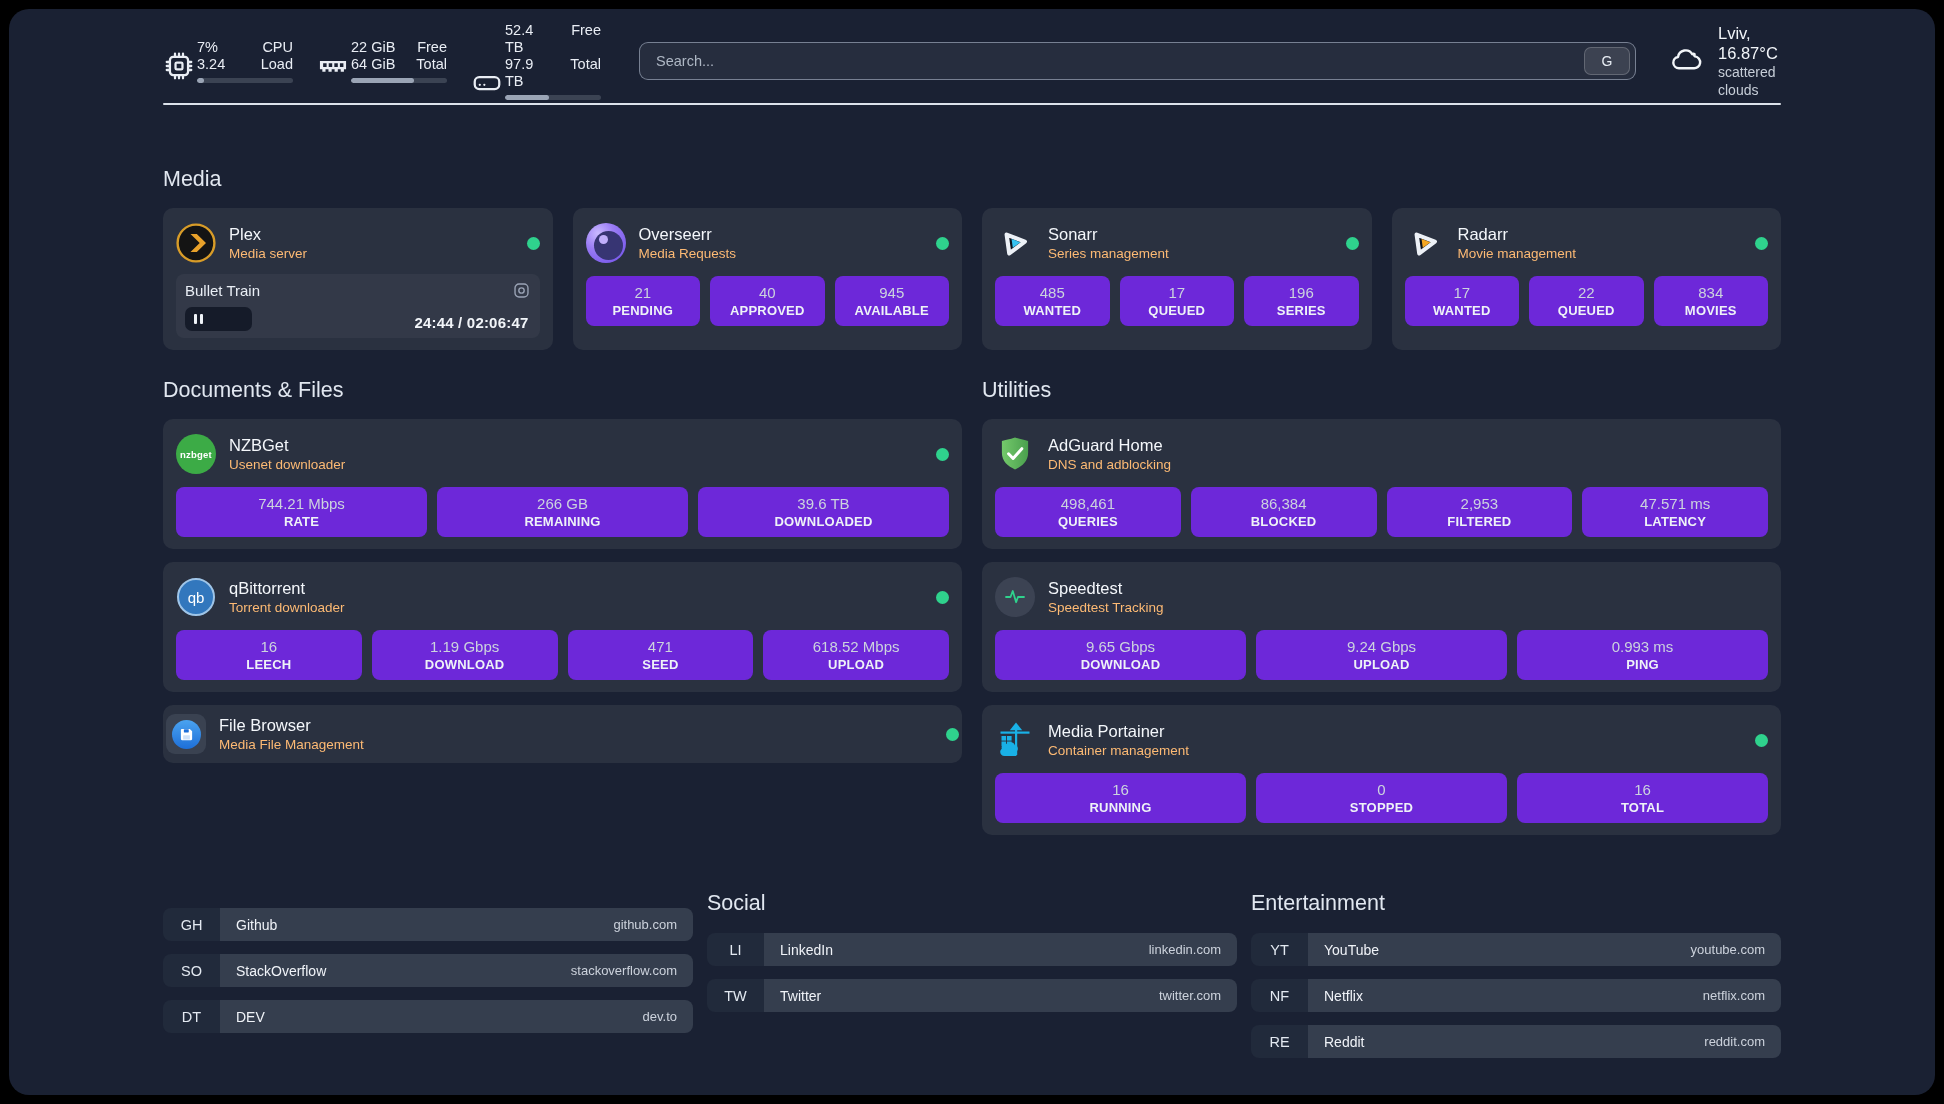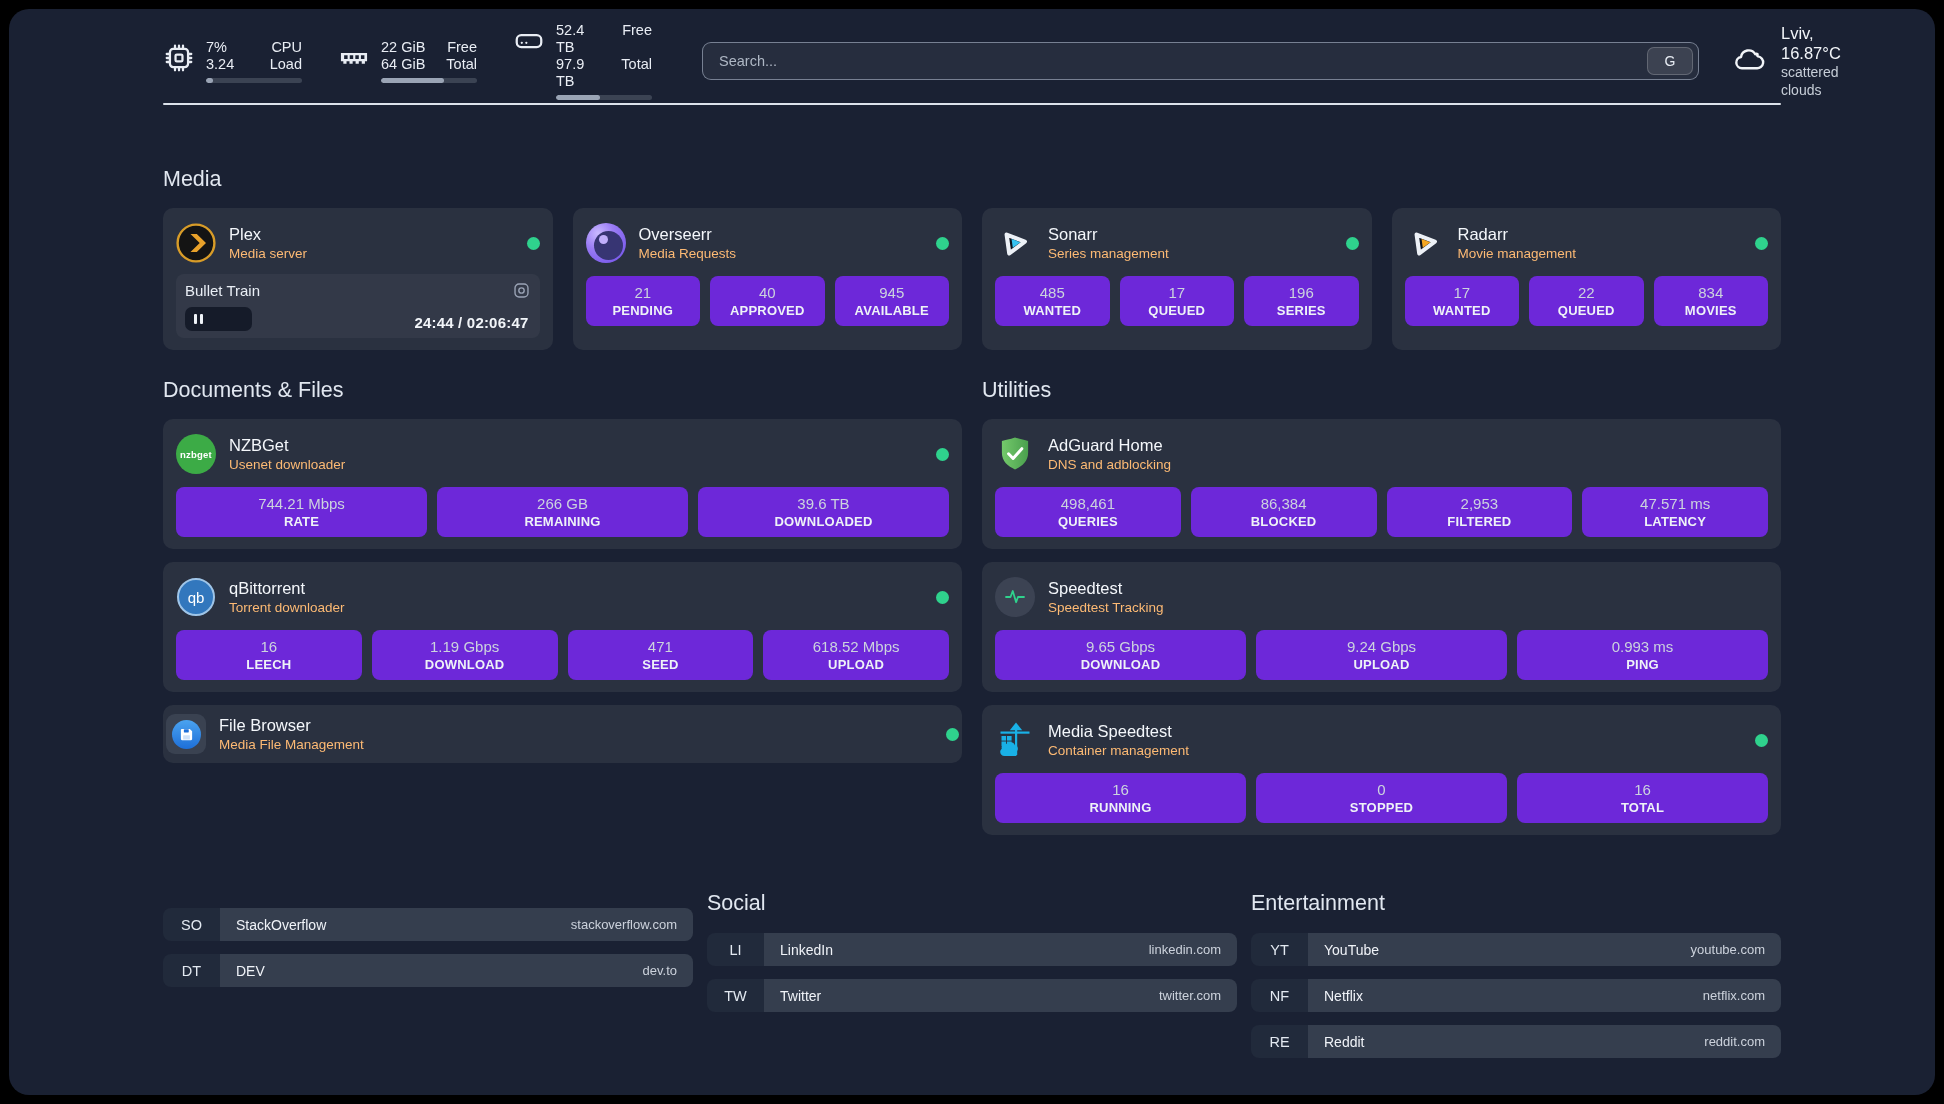--- a/index.html
+++ b/index.html
@@ -8,21 +8,21 @@
     width:1944px; height:1104px; background:#000;
     font-family:"Liberation Sans", sans-serif; overflow:hidden; position:relative;
   }
   .page {
     position:absolute; inset:9px; background:#1a2133; border-radius:20px; overflow:hidden;
   }
   .content { width:1618px; margin:0 auto; }
 
   
   .topbar { display:flex; align-items:center; margin-top:28px; height:48px; }
-  .hw-stat { display:flex; align-items:flex-start; gap:11px; margin-right:36px; }
+  .hw-stat { display:flex; align-items:flex-end; gap:2px; margin-right:24px; }
   .hw-icon { width:32px; height:34px; color:#e9edf4; flex:0 0 auto; margin-top:2px; }
   .hw-icon svg { display:block; }
   .hw-body { min-width:96px; }
   .hw-rows { display:grid; grid-template-columns:1fr auto; column-gap:18px; font-size:14.5px; line-height:17px; color:#e9edf4; }
   .hw-lab { text-align:right; }
   .hw-bar { margin-top:5px; height:5px; background:#3b4353; border-radius:3px; overflow:hidden; }
   .hw-fill { height:100%; background:#9aa4b5; border-radius:3px; }
 
   .searchbar {
     flex:0 0 997px; margin-left:14px; height:38px;
@@ -496,21 +496,21 @@
                   <rect x="20" y="5" width="2.2" height="30"></rect>
                   <rect x="5.5" y="11.5" width="29" height="2.2"></rect>
                   <rect x="6.5" y="16" width="4.6" height="4.6"></rect>
                   <rect x="12" y="16" width="4.6" height="4.6"></rect>
                   <rect x="6.5" y="21.5" width="4.6" height="4.6"></rect>
                   <rect x="12" y="21.5" width="4.6" height="4.6"></rect>
                   <path d="M9.5 36c-4 0-5.8-4.8-2.7-7.2-1.2-3.6 2.5-6.6 5.6-4.8 2.1-2.9 6.6-2.1 7.5 1.3 3.1.3 4 4.5 1.5 6.1V36z"></path>
                 </svg>
               </span>
               <span class="app-titles">
-                <div class="app-title">Media Speedtest</div>
+                <div class="app-title">Media Portainer</div>
                 <div class="app-sub">Container management</div>
               </span>
               <span class="status-dot"></span>
             </div>
             <div class="tiles">
               <div class="tile">
                 <span class="tile-value">16</span>
                 <span class="tile-label">RUNNING</span>
               </div>
               <div class="tile">
@@ -524,20 +524,27 @@
             </div>
           </div>
         </div>
       </div>
     </div>
 
     <div class="bookmarks">
 
       <div class="bm-col">
         <div class="bm-rows">
+          <div class="bm-row">
+            <span class="bm-abbr">GH</span>
+            <span class="bm-pill">
+              <span class="bm-name">Github</span>
+              <span class="bm-href">github.com</span>
+            </span>
+          </div>
           <div class="bm-row">
             <span class="bm-abbr">SO</span>
             <span class="bm-pill">
               <span class="bm-name">StackOverflow</span>
               <span class="bm-href">stackoverflow.com</span>
             </span>
           </div>
           <div class="bm-row">
             <span class="bm-abbr">DT</span>
             <span class="bm-pill">

